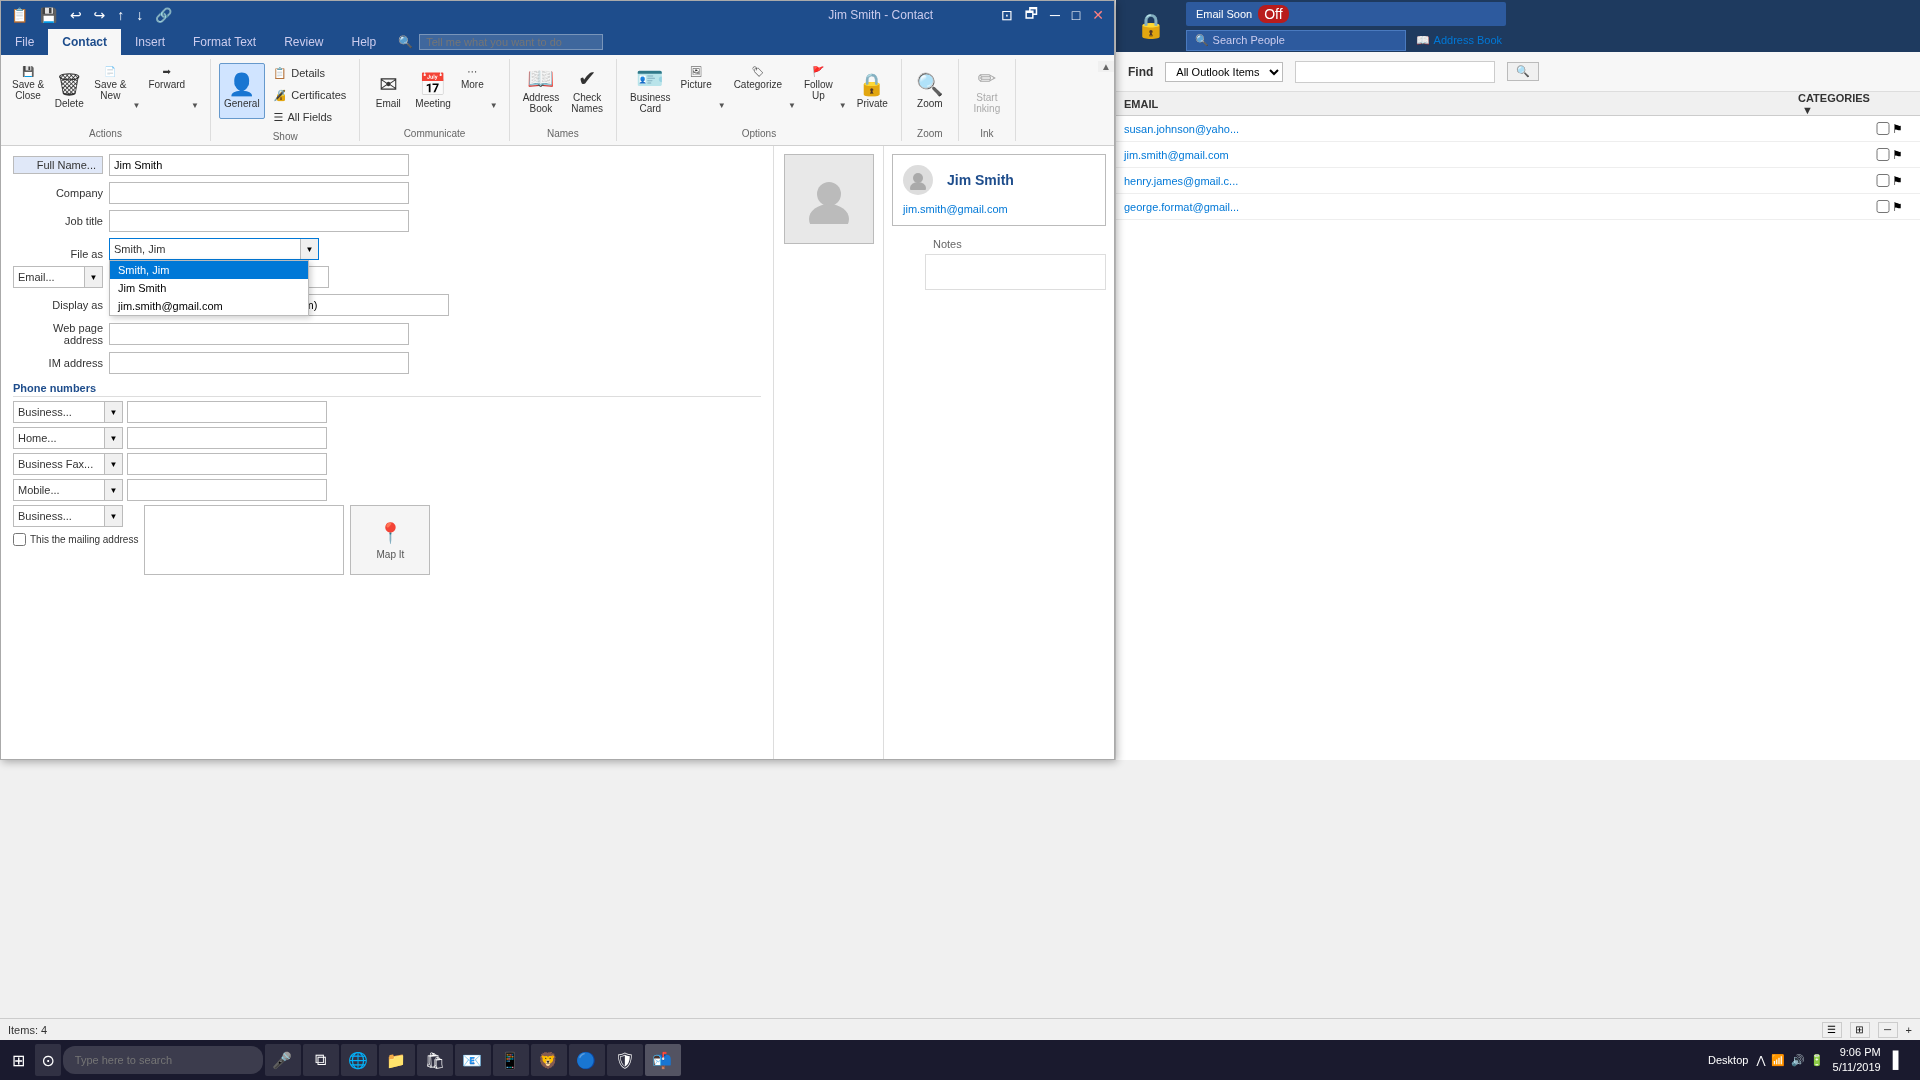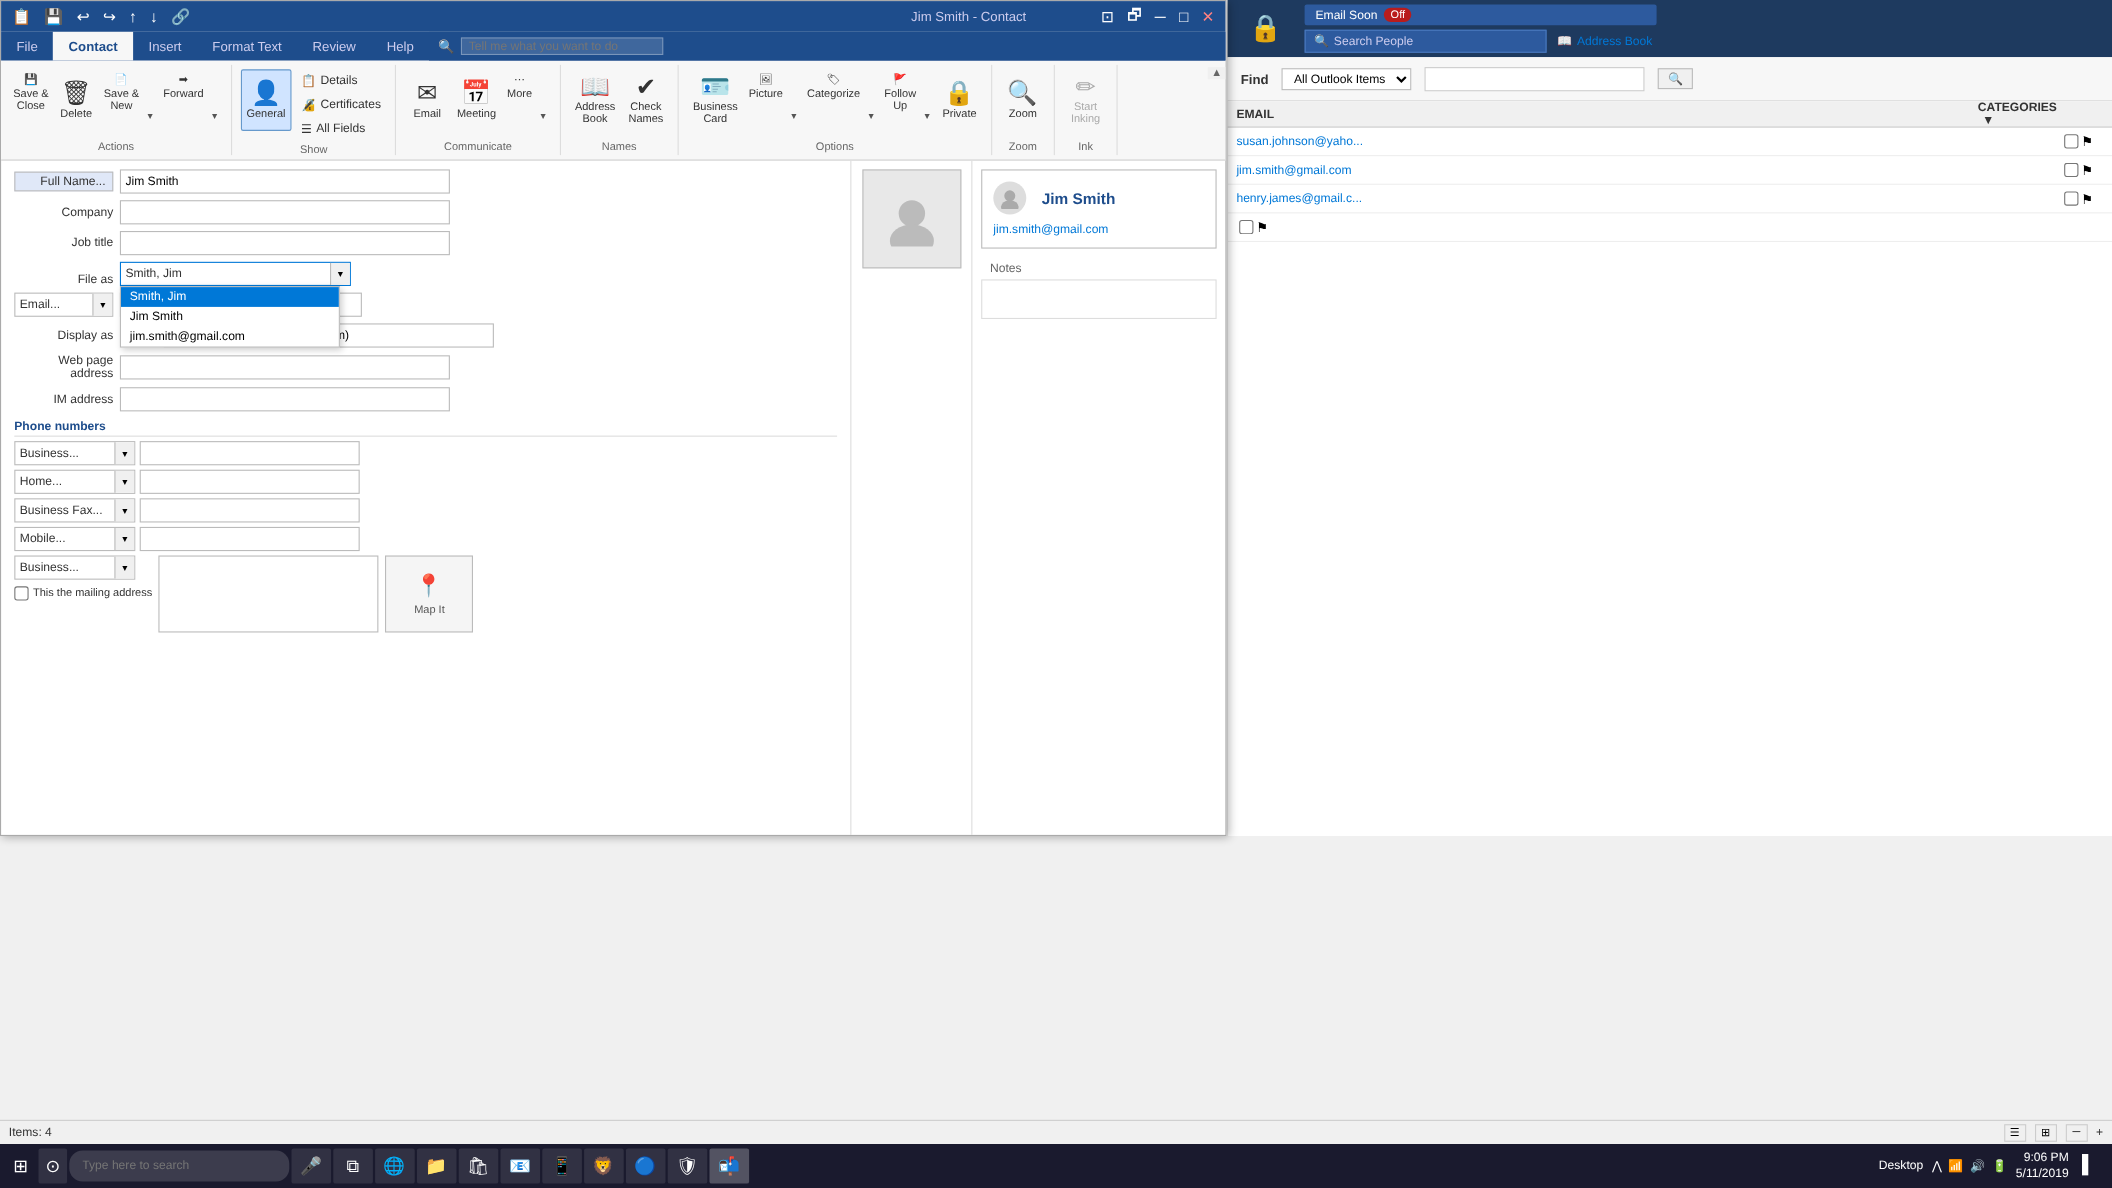--- a/index.html
+++ b/index.html
@@ -875,38 +875,38 @@
               <ellipse cx="10" cy="18" rx="8" ry="6" fill="#aaa"></ellipse>
             </svg>
           </div>
           <div>
             <div class="contact-card-name">Jim Smith</div>
           </div>
         </div>
         <div class="contact-card-email">jim.smith@gmail.com</div>
       </div>
 
-      <div style="margin-top: 8px; flex: 1; display: flex; flex-direction: column;">
+      <div style="margin-top: 8px; flex: 1; display: flex; flex-direction: column; margin-left: 33px;">
         <div class="notes-label">Notes</div>
         <textarea style="flex: 1 1 0%; width: 100%; height: 350px; border: 1px solid rgb(221, 221, 221); resize: none; font-size: 11px; padding: 4px;"></textarea>
       </div>
     </div>
   </div>
 </div>
 
 <div class="outlook-sidebar">
 
   <div class="sidebar-top-bar">
     <div class="lock-icon-area">
       <span class="lock-icon">🔒</span>
     </div>
     <div style="display: flex; flex-direction: column; gap: 4px;">
       <div class="coming-soon">
         <span>Email Soon</span>
-        <span style="background: #b91c1c; border-radius: 8px; padding: 1px 6px; font-size: 10px;">Off</span>
+        <span style="background: #b91c1c; border-radius: 8px; padding: 1px 6px; font-size: 14px;">Off</span>
       </div>
       <div style="display: flex; align-items: center; gap: 6px;">
         <div class="search-people-box">
           <span style="margin-right: 4px;">🔍</span>
           <span>Search People</span>
         </div>
         <div class="address-book-link">
           <span>📖</span>
           <span>Address Book</span>
         </div>
@@ -942,20 +942,21 @@
       <span class="contact-email">jim.smith@gmail.com</span>
       <input type="checkbox" class="contact-checkbox" style="">
       <span class="contact-flag">⚑</span>
     </div>
     <div class="contact-list-item">
       <span class="contact-email">henry.james@gmail.c...</span>
       <input type="checkbox" class="contact-checkbox" style="">
       <span class="contact-flag">⚑</span>
     </div>
     <div class="contact-list-item">
+      <span class="contact-email">george.format@gmail...</span>
       <input type="checkbox" class="contact-checkbox" style="">
       <span class="contact-flag">⚑</span>
     </div>
   </div>
 </div>
 
 <div class="status-bar">
   <span>Items: 4</span>
   <div style="margin-left: auto; display: flex; gap: 8px; align-items: center;">
     <button style="background: #f0f0f0; border: 1px solid #ccc; width: 20px; height: 16px; font-size: 10px; cursor: pointer;">☰</button>

